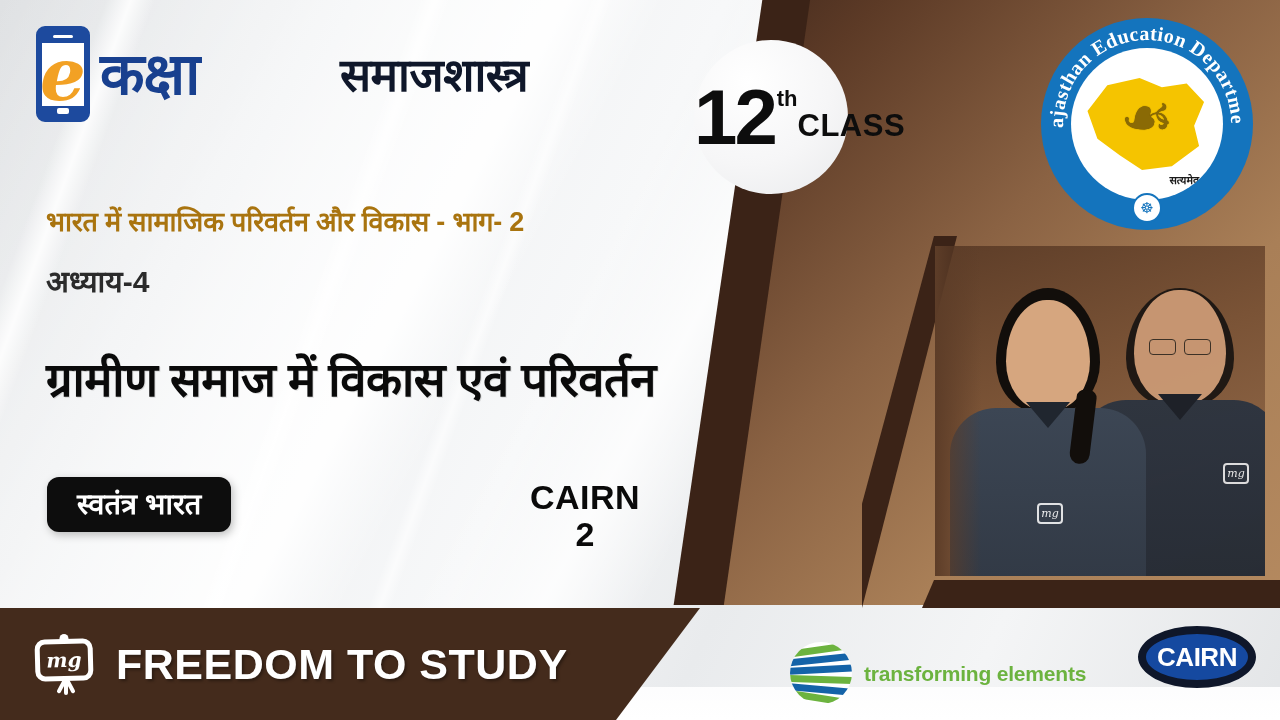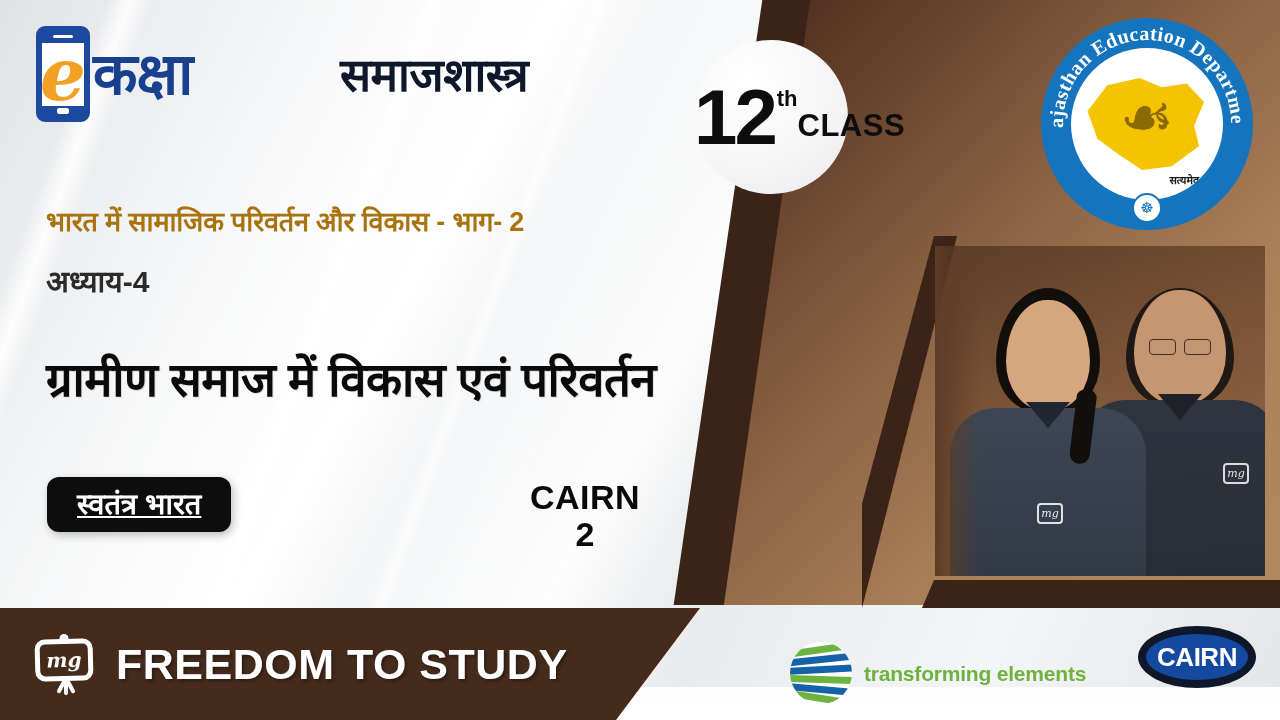--- a/index.html
+++ b/index.html
@@ -83,21 +83,21 @@
     font-size: 72px;
     font-weight: 700;
     color: #f2a124;
     line-height: 1;
     position: relative; z-index: 1;
     margin-top: 2px;
   }
   .kaksha {
     font-family: "Liberation Sans", "DejaVu Sans", sans-serif;
     font-size: 58px; font-weight: 700; color: #18408f;
-    margin-left: 3px; line-height: 1;
+    margin-left: 10px; line-height: 1;
     letter-spacing: -1px;
   }
 
   
   .subject {
     position: absolute; left: 340px; top: 42px;
     font-size: 46px; font-weight: 700; color: #0f172a;
     font-family: "Liberation Sans", "DejaVu Sans", sans-serif;
     letter-spacing: -0.5px;
   }
@@ -173,21 +173,21 @@
 
   
   .era-badge {
     position: absolute; left: 47px; top: 477px;
     background: #0d0d0d;
     border-radius: 12px;
     padding: 13px 30px;
     box-shadow: 2px 3px 8px rgba(0,0,0,0.25);
   }
   .era-badge span {
-    color: #ffffff; font-size: 29px; font-weight: 700; line-height: 1; text-decoration: underline;
+    color: #ffffff; font-size: 29px; font-weight: 700; line-height: 1;
   }
 
   
   .part-block {
     position: absolute; left: 530px; top: 480px;
     text-align: center; width: 110px;
   }
   .part-word { font-size: 34px; font-weight: 700; color: #0a0a0a; letter-spacing: 0.5px; line-height: 1.05; }
   .part-num { font-size: 34px; font-weight: 700; color: #0a0a0a; line-height: 1.1; }
 

